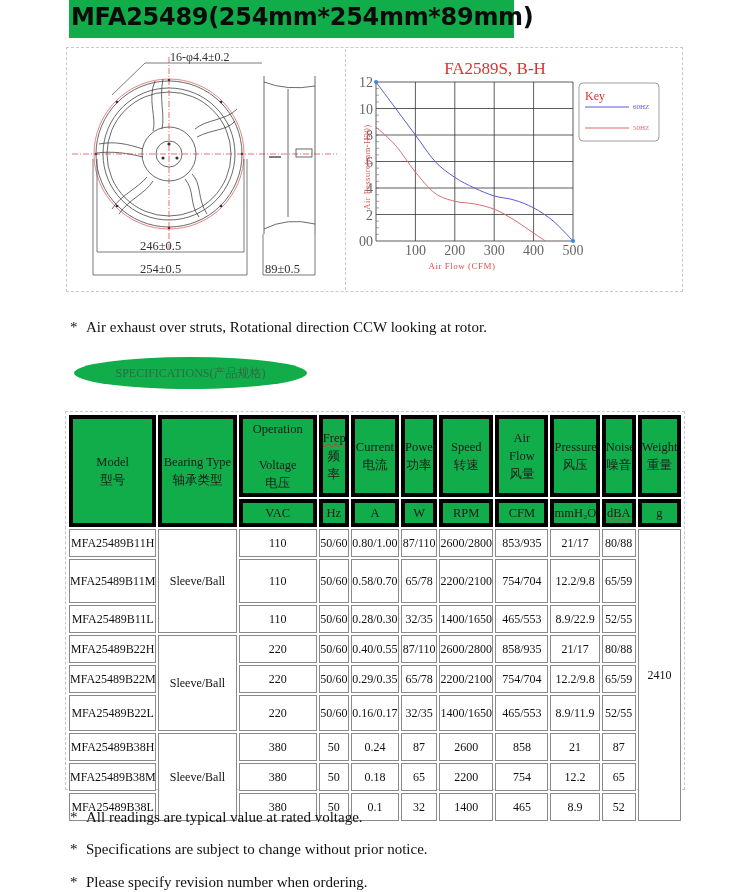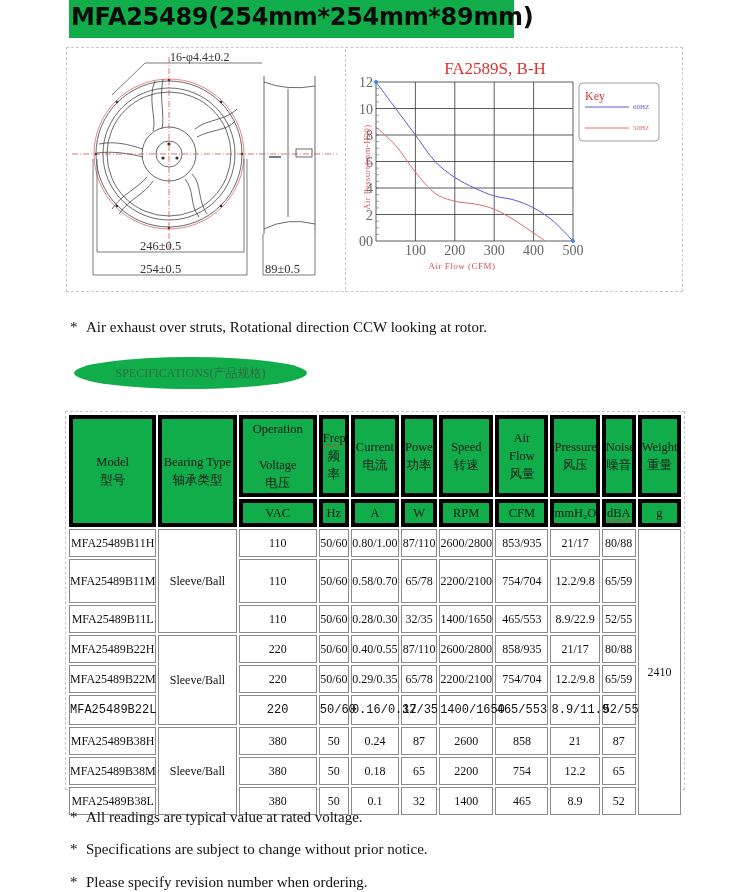--- a/index.html
+++ b/index.html
@@ -263,21 +263,21 @@
         <td>MFA25489B22M</td>
         <td>220</td>
         <td>50/60</td>
         <td>0.29/0.35</td>
         <td>65/78</td>
         <td>2200/2100</td>
         <td>754/704</td>
         <td>12.2/9.8</td>
         <td>65/59</td>
       </tr>
-      <tr style="height: 30px; font-family: Liberation Mono, monospace;">
+      <tr style="height: 36px;">
         <td>MFA25489B22L</td>
         <td>220</td>
         <td>50/60</td>
         <td>0.16/0.17</td>
         <td>32/35</td>
         <td>1400/1650</td>
         <td>465/553</td>
         <td>8.9/11.9</td>
         <td>52/55</td>
       </tr>

